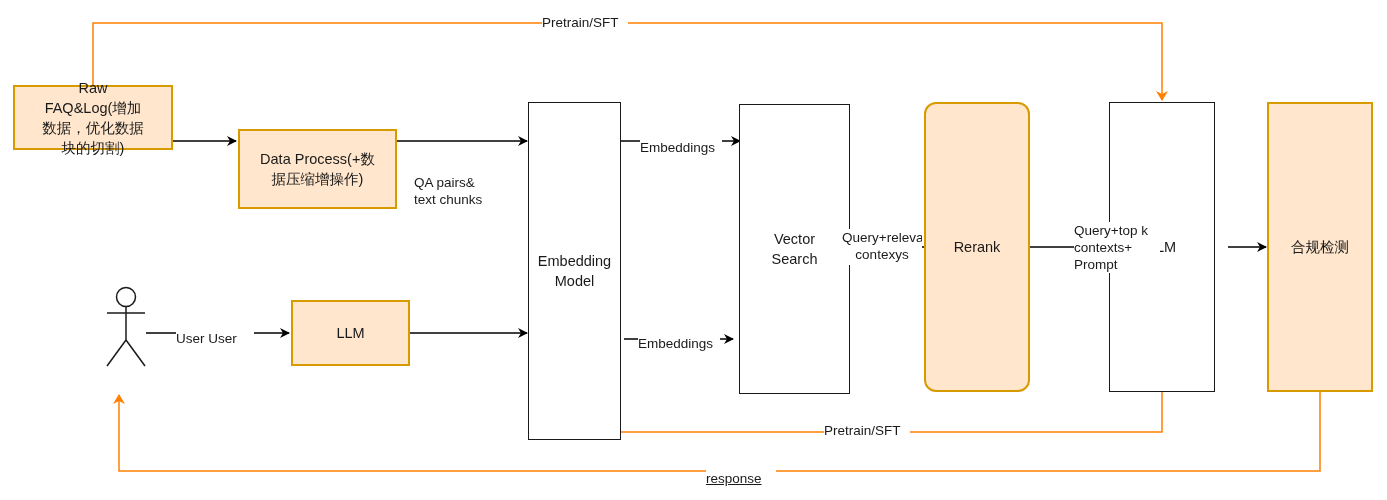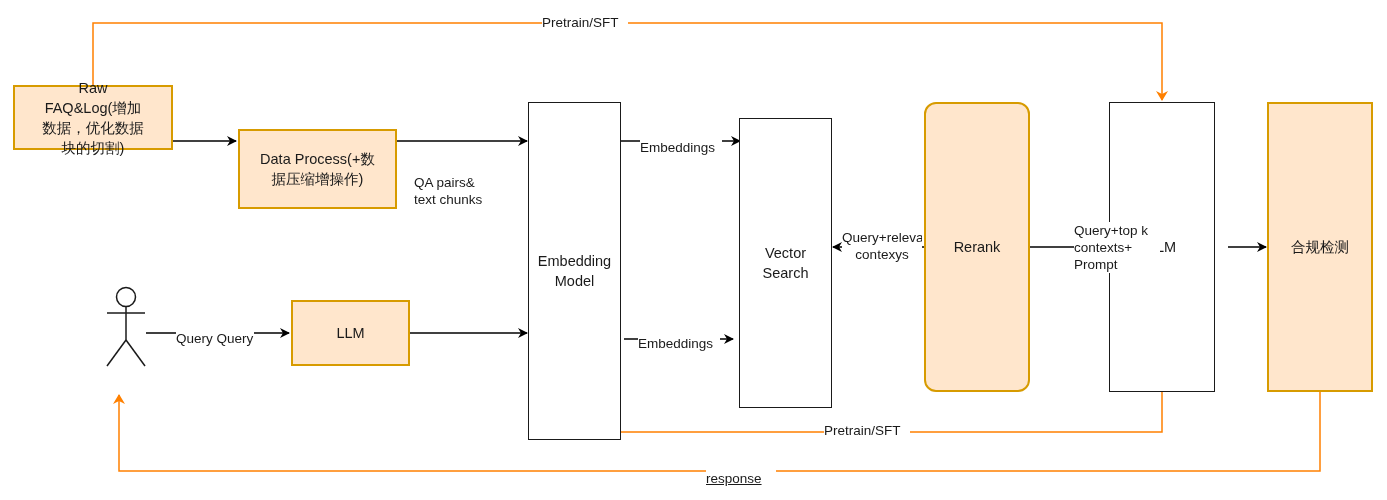--- a/index.html
+++ b/index.html
@@ -68,21 +68,21 @@
 
 <div class="node orange" style="left:238px; top:102px; width:159px; height:80px; padding:2px 18px;margin-top:27px;">
   <span>Data Process(+数据压缩增操作)</span>
 </div>
 
 <div class="node plain" style="left:528px; top:102px; width:93px; height:338px;">
   <span>Embedding
 Model</span>
 </div>
 
-<div class="node plain" style="left:739px; top:118px; width:93px; height:290px;">
+<div class="node plain" style="left:739px; top:104px; width:111px; height:290px;">
   <span>Vector
 Search</span>
 </div>
 
 <div class="node orange" style="left:924px; top:102px; width:106px; height:290px;border-radius:12px;">
   <span>Rerank</span>
 </div>
 
 <div class="node plain" style="left:1109px; top:102px; width:106px; height:290px;">
   <span>LLM</span>
@@ -105,17 +105,17 @@
 
 <div class="label" style="left:638px; top:335px; width:82px;">Embeddings</div>
 
 <div class="label clip" style="left:842px; top:229px; width:80px; height:36px; text-align:center;">Query+relevant
 contexys</div>
 
 <div class="label" style="left:1074px; top:222px; width:86px;">Query+top k
 contexts+
 Prompt</div>
 
-<div class="label" style="left:176px; top:330px; width:78px;">Query Query</div>
+<div class="label" style="left:176px; top:330px; width:78px;">User User</div>
 
 <div class="label" style="left:824px; top:422px; width:86px;">Pretrain/SFT</div>
 
 <div class="label" style="left:706px; top:470px; width:70px;text-decoration:underline;">response</div>
 
 </body></html>

